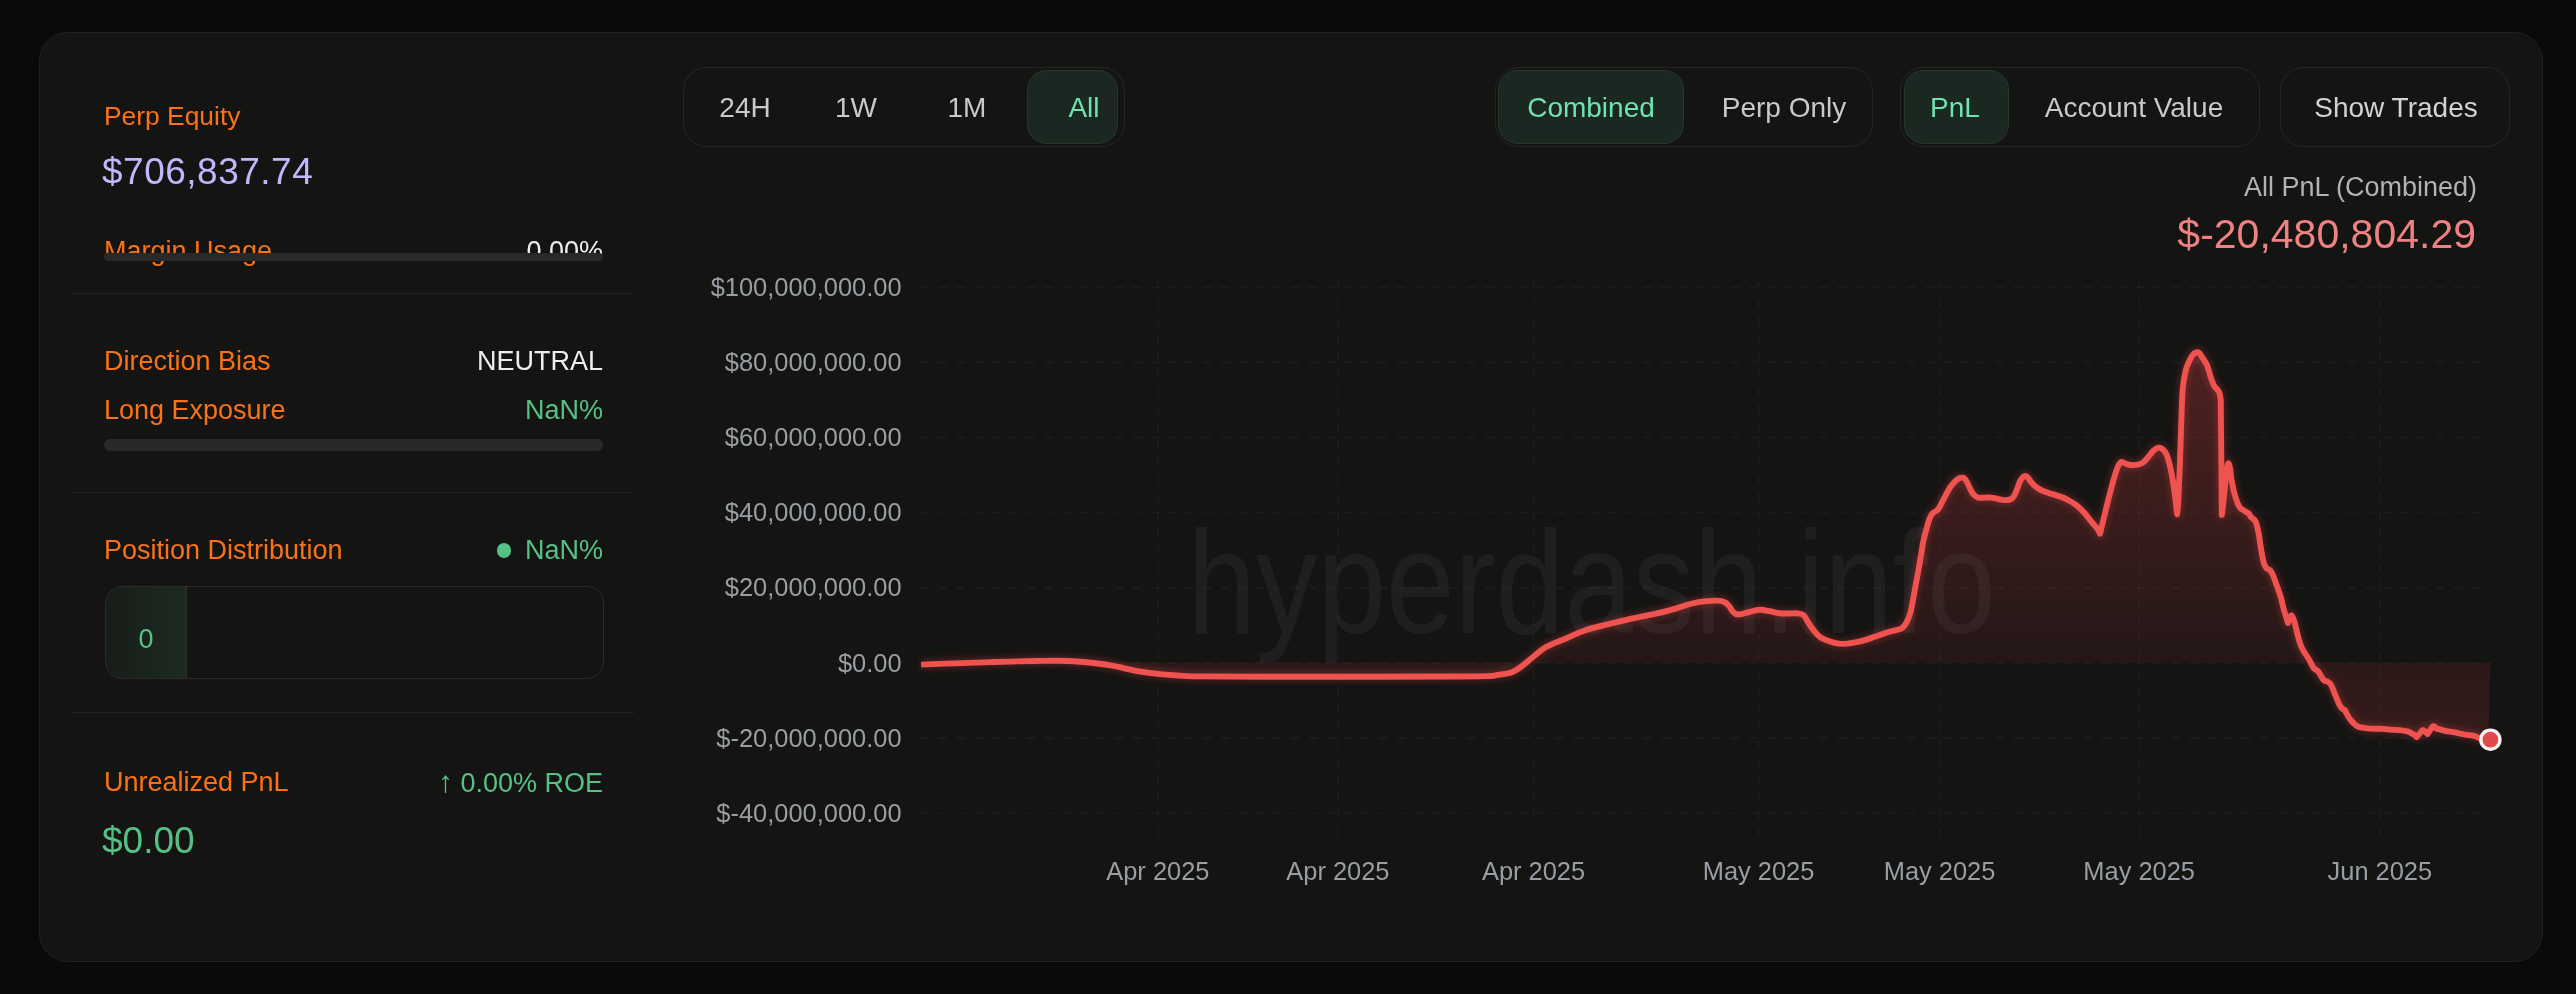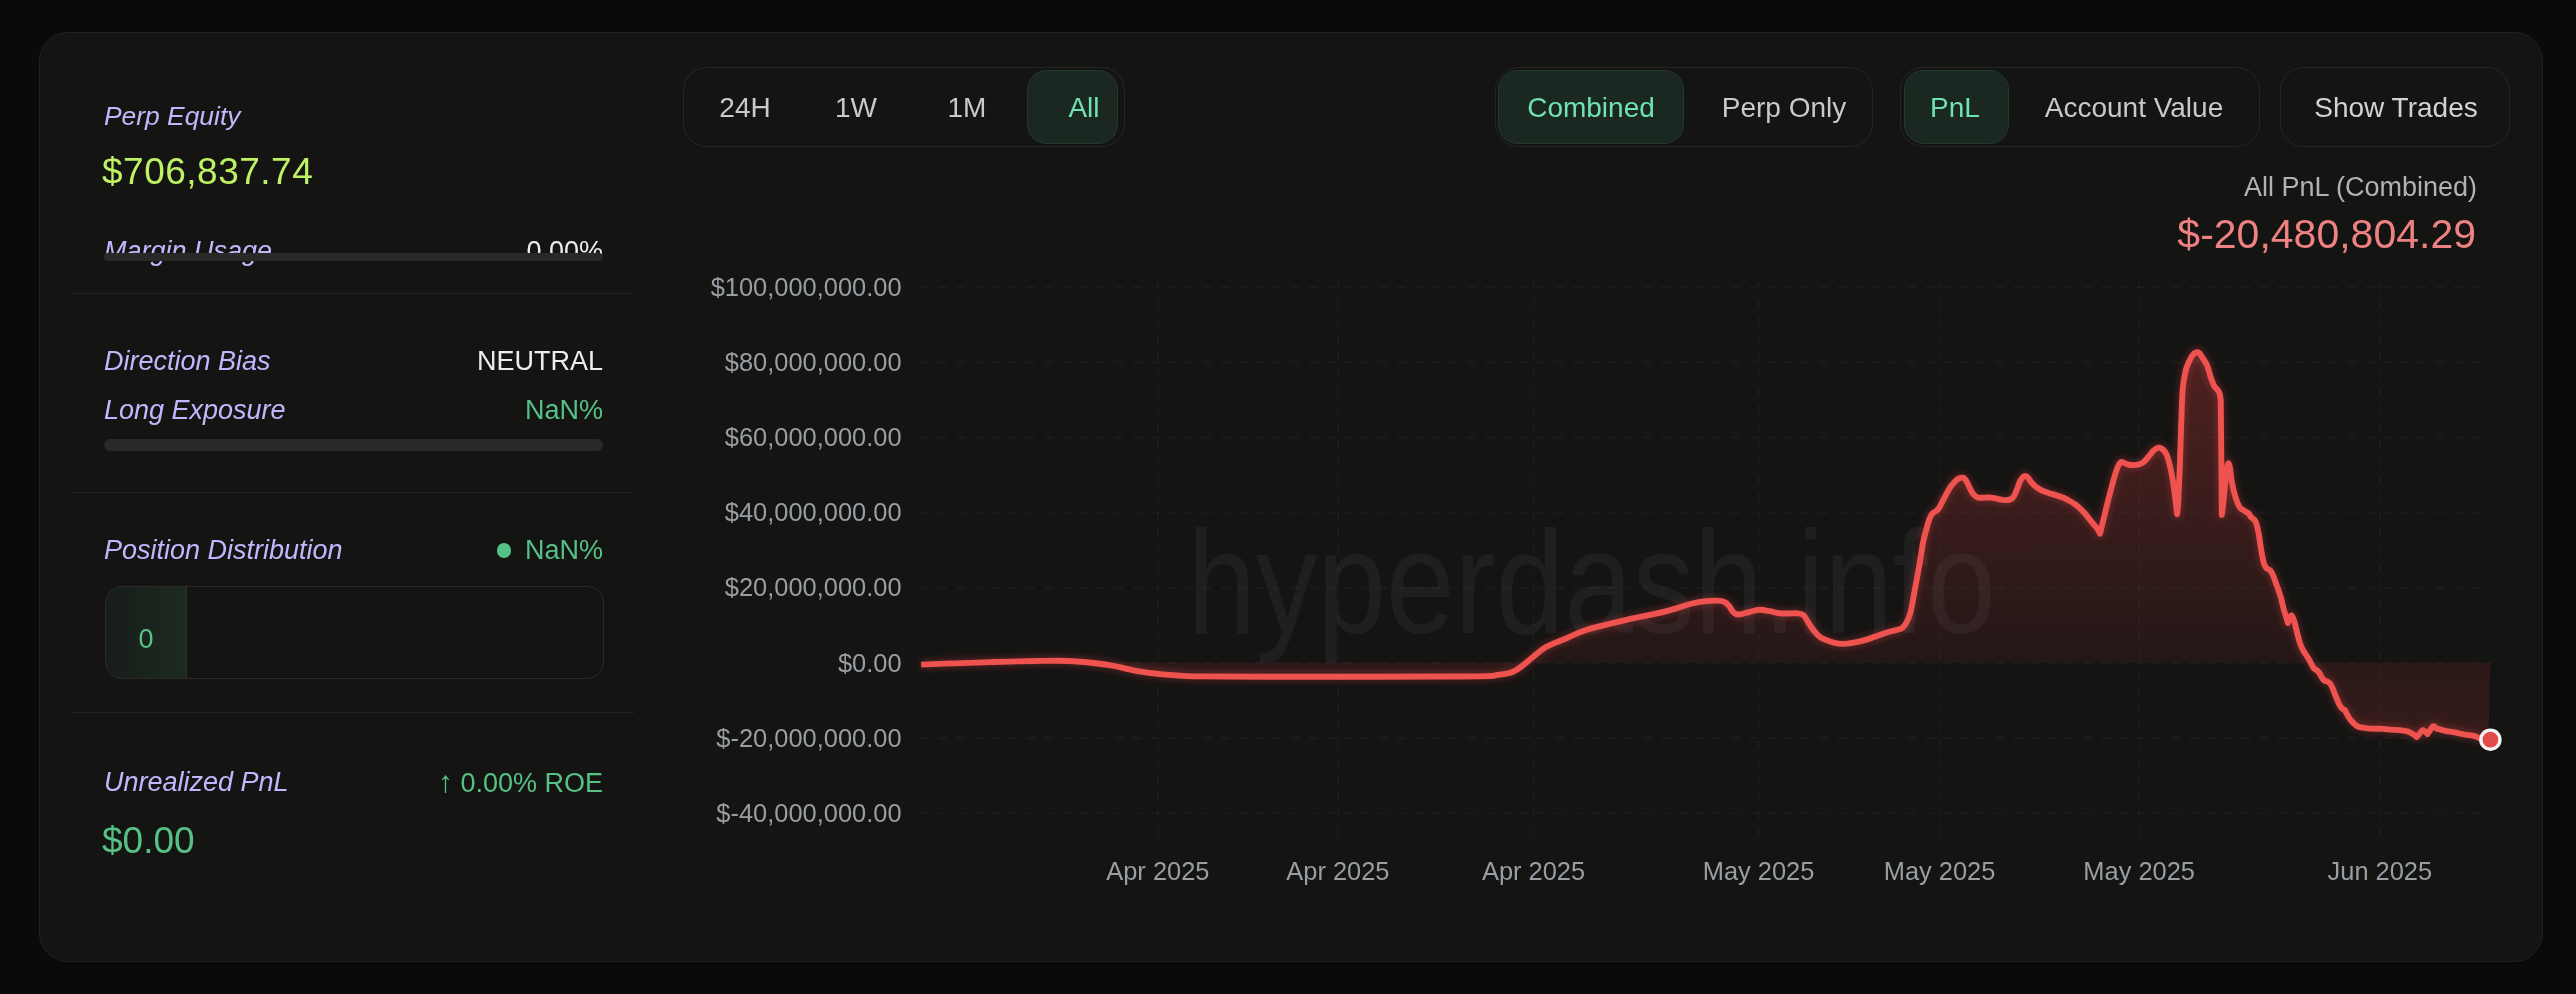--- a/index.html
+++ b/index.html
@@ -1,26 +1,26 @@
 <!DOCTYPE html>
 <html><head><meta charset="utf-8">
 <style>
 html,body{margin:0;padding:0;background:#0a0a0a;}
 #page{position:relative;width:2576px;height:994px;background:#0a0a0a;overflow:hidden;
   font-family:"Liberation Sans",sans-serif;}
 .abs{position:absolute;}
 .card{left:39px;top:32px;width:2502px;height:928px;background:#141413;
   border:1px solid #212120;border-radius:29px;}
 .divider{left:71px;width:563px;height:1px;background:#232322;}
-.lab{font-size:27px;color:#c4b5fd;white-space:nowrap;font-style:italic;}
+.lab{font-size:27px;color:#f97316;white-space:nowrap;}
 .val{font-size:27px;color:#ededec;white-space:nowrap;}
 .green{color:#55c184;}
 .row{left:104px;width:499px;display:flex;justify-content:space-between;align-items:center;}
 .bar{left:104px;width:499px;background:#292928;}
-.bignum{font-size:37px;color:#bef264;font-weight:500;letter-spacing:0.5px;}
+.bignum{font-size:37px;color:#c4b5fd;font-weight:500;letter-spacing:0.5px;}
 .ctl{top:67px;height:78px;border:1px solid #262625;border-radius:23.5px;}
 .pill{top:70px;height:72px;border-radius:19.6px;background:#1b2822;border:1px solid #25382e;}
 .ctxt{font-size:28px;color:#c7c9ca;white-space:nowrap;transform:translateX(-50%);}
 .cgreen{color:#6fe3af;}
 .axlab{font-size:26px;fill:#989ea4;}
 .grid{stroke:rgba(148,163,184,0.055);stroke-width:2;stroke-dasharray:9 9;}
 </style></head>
 <body>
 <div id="page">
 <div class="abs card"></div>

